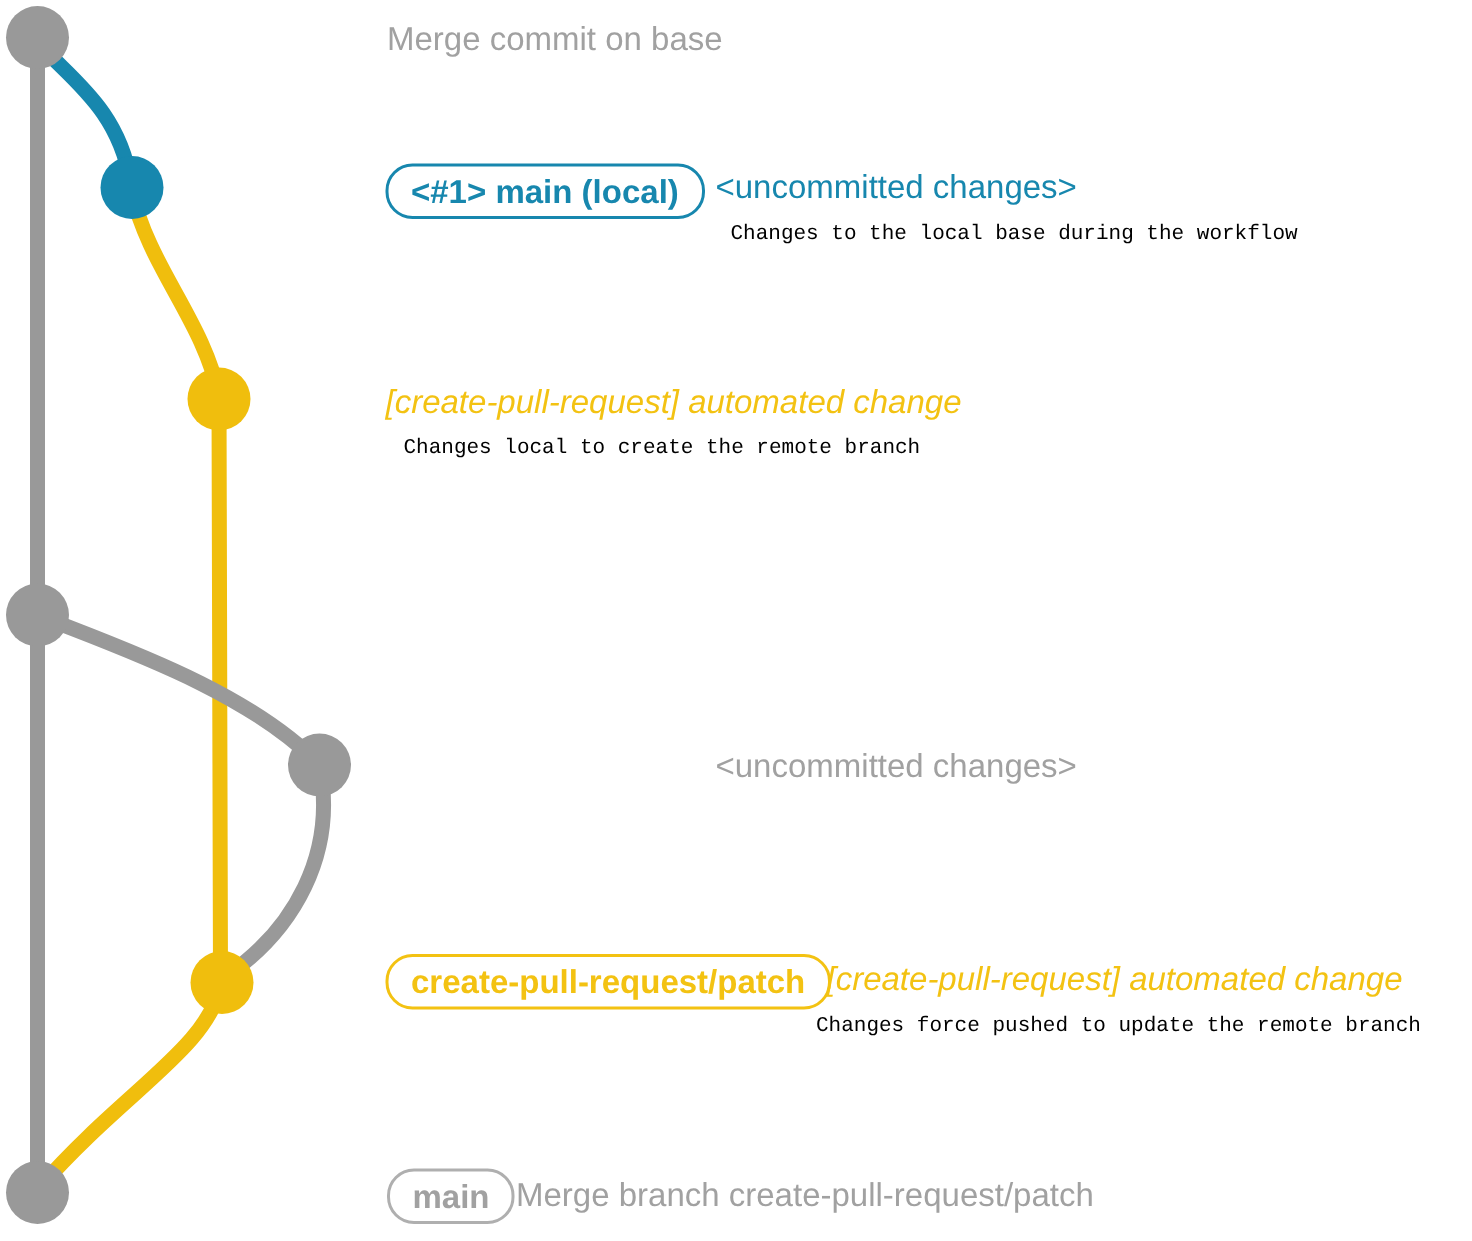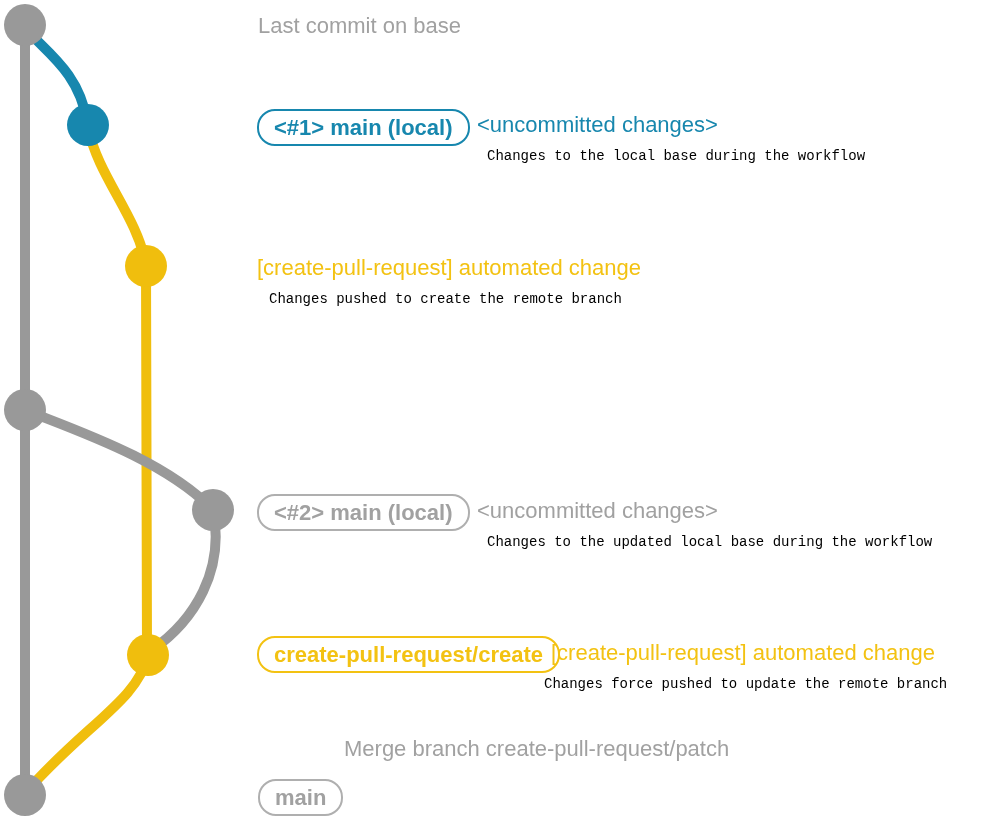--- a/index.html
+++ b/index.html
@@ -8,21 +8,21 @@
     background: var(--background, #fff);
     font-family: "Liberation Sans", sans-serif;
     position: relative; overflow: hidden;
   }
   .stage { position: absolute; inset: 0; }
   svg.graph { position: absolute; left: 0; top: 0; }
   .label { position: absolute; white-space: nowrap; line-height: 26px; }
   .h { font-size: 22px; }
   .gray-text   { color: var(--gray-text); }
   .blue-text   { color: var(--blue); }
-  .yellow-text { color: var(--yellow-text); }
+  .yellow-text { color: var(--yellow-text); font-style: italic; }
   .desc {
     position: absolute; white-space: nowrap;
     font-family: Liberation Mono, monospace;
     font-size: 14px; line-height: 23px;
     color: var(--desc-text);
   }
   .pill {
     position: absolute; box-sizing: border-box;
     display: inline-flex; align-items: center; justify-content: center;
     height: 37px; padding: 15px 15px;
@@ -53,34 +53,32 @@
 
     <circle cx="25" cy="25" r="21" fill="#999999"></circle>
     <circle cx="88" cy="125" r="21" fill="#1787AE"></circle>
     <circle cx="146" cy="266" r="21" fill="#F0BE0D"></circle>
     <circle cx="25" cy="410" r="21" fill="#999999"></circle>
     <circle cx="213" cy="510" r="21" fill="#999999"></circle>
     <circle cx="148" cy="655" r="21" fill="#F0BE0D"></circle>
     <circle cx="25" cy="795" r="21" fill="#999999"></circle>
   </svg>
 
-  <div class="label h gray-text" style="left:258px; top:13px;">Last commit on base</div>
+  <div class="label h gray-text" style="left:258px; top:13px;">Merge commit on base</div>
 
   <div class="pill blue" style="left:257px; top:109px;">&lt;#1&gt; main (local)</div>
   <div class="label h blue-text" style="left:477px; top:112px;">&lt;uncommitted changes&gt;</div>
   <div class="desc" style="left:487px; top:145px;">Changes to the local base during the workflow</div>
 
   <div class="label h yellow-text" style="left:257px; top:255px;">[create-pull-request] automated change</div>
-  <div class="desc" style="left:269px; top:288px;">Changes pushed to create the remote branch</div>
+  <div class="desc" style="left:269px; top:288px;">Changes local to create the remote branch</div>
 
 
-  <div class="pill gray" style="left:257px; top:494px;">&lt;#2&gt; main (local)</div>
   <div class="label h gray-text" style="left:477px; top:498px;">&lt;uncommitted changes&gt;</div>
-  <div class="desc" style="left:487px; top:531px;">Changes to the updated local base during the workflow</div>
 
-  <div class="pill yellow" style="left:257px; top:636px;">create-pull-request/create</div>
+  <div class="pill yellow" style="left:257px; top:636px;">create-pull-request/patch</div>
   <div class="label h yellow-text" style="left:551px; top:640px;">[create-pull-request] automated change</div>
   <div class="desc" style="left:544px; top:673px;">Changes force pushed to update the remote branch</div>
 
   <div class="pill gray" style="left:258px; top:779px;text-align:center;">main</div>
-  <div class="label h gray-text" style="left:344px; top:736px;">Merge branch create-pull-request/patch</div>
+  <div class="label h gray-text" style="left:344px; top:784px;">Merge branch create-pull-request/patch</div>
 
 </div>
 
 </body></html>

